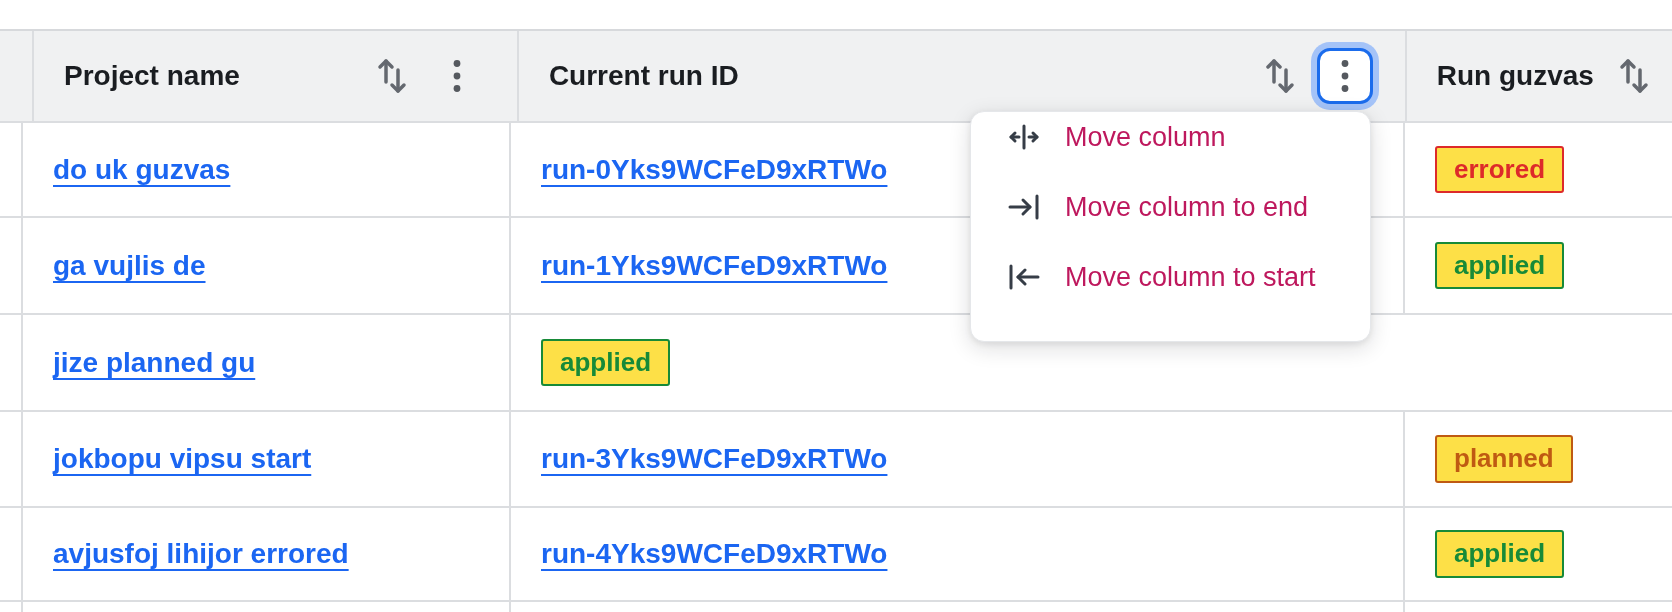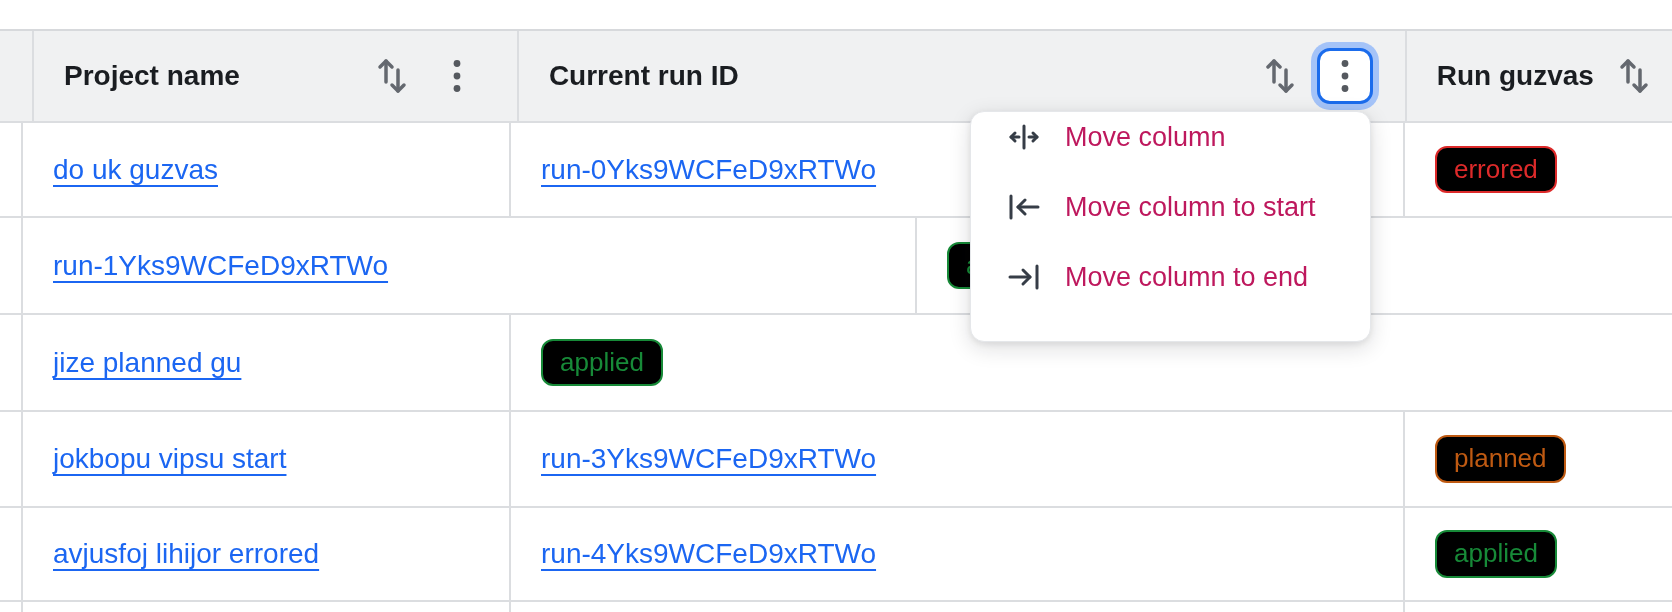--- a/index.html
+++ b/index.html
@@ -25,20 +25,21 @@
   .tr.thead { height: 94px; background: #f0f1f2; border-top: 2px solid #d7d9dc; }
   .tr.partial { height: 10px; border-bottom: none; }
 
   .td, .th {
     height: 100%;
     display: flex;
     align-items: center;
     padding-left: 30px;
     border-right: 2px solid #dbdde0;
     background: transparent;
+    font-weight: bold;
   }
   .col-gutter  { width: 23px;  padding-left: 0; }
   .col-project { width: 488px; }
   .col-runid   { width: 894px; }
   .col-status  { width: 300px; border-right: none; }
 
   .th { padding-right: 32px; font-size: 28px; font-weight: bold; color: #1a1d21; }
   .th .title { white-space: nowrap; }
 
   .sort-btn {
@@ -77,23 +78,23 @@
     text-underline-offset: 6px;
     white-space: nowrap;
     cursor: pointer;
   }
 
   .badge {
     display: inline-block;
     font-size: 26px;
     line-height: 1.2;
     padding: 6px 17px;
-    border-radius: 12px;
+    border-radius: 3px;
     border: 2.5px solid currentColor;
-    background: #000000;
+    background: #fde047;
     white-space: nowrap;
   }
   .badge.errored { color: #dd2a2a; }
   .badge.applied { color: #178a38; }
   .badge.planned { color: #bf5a12; }
 
   
   .column-menu {
     position: absolute;
     left: 970px;
@@ -200,20 +201,23 @@
       <div class="td col-runid">
         <a class="cell-link">run-0Yks9WCFeD9xRTWo</a>
       </div>
       <div class="td col-status">
         <span class="badge errored">errored</span>
       </div>
     </div>
 
     <div class="tr row-height-2">
       <div class="td col-gutter"></div>
+      <div class="td col-project">
+        <a class="cell-link">ga vujlis de</a>
+      </div>
       <div class="td col-runid">
         <a class="cell-link">run-1Yks9WCFeD9xRTWo</a>
       </div>
       <div class="td col-status">
         <span class="badge applied">applied</span>
       </div>
     </div>
 
     <div class="tr row-height-3">
       <div class="td col-gutter"></div>
@@ -271,34 +275,34 @@
           <path d="M22 15 H30"></path>
             <path d="M26 11 L30 15 L26 19"></path>
         </svg>
       </span>
       <span>Move column</span>
     </div>
 
     <div class="menu-item">
       <span class="icon">
         <svg width="34" height="30" viewBox="0 0 34 30" fill="none" stroke="#363d47" stroke-width="3" stroke-linecap="round" stroke-linejoin="round">
+          <path d="M30 4 V26"></path>
+          <path d="M3 15 H23"></path>
+            <path d="M16 8 L23 15 L16 22"></path>
+        </svg>
+      </span>
+      <span>Move column to end</span>
+    </div>
+
+    <div class="menu-item">
+      <span class="icon">
+        <svg width="34" height="30" viewBox="0 0 34 30" fill="none" stroke="#363d47" stroke-width="3" stroke-linecap="round" stroke-linejoin="round">
           <path d="M4 4 V26"></path>
           <path d="M31 15 H11"></path>
             <path d="M18 8 L11 15 L18 22"></path>
         </svg>
       </span>
       <span>Move column to start</span>
     </div>
 
-    <div class="menu-item">
-      <span class="icon">
-        <svg width="34" height="30" viewBox="0 0 34 30" fill="none" stroke="#363d47" stroke-width="3" stroke-linecap="round" stroke-linejoin="round">
-          <path d="M30 4 V26"></path>
-          <path d="M3 15 H23"></path>
-            <path d="M16 8 L23 15 L16 22"></path>
-        </svg>
-      </span>
-      <span>Move column to end</span>
-    </div>
-
   </div>
 
 </div>
 
 </body></html>

